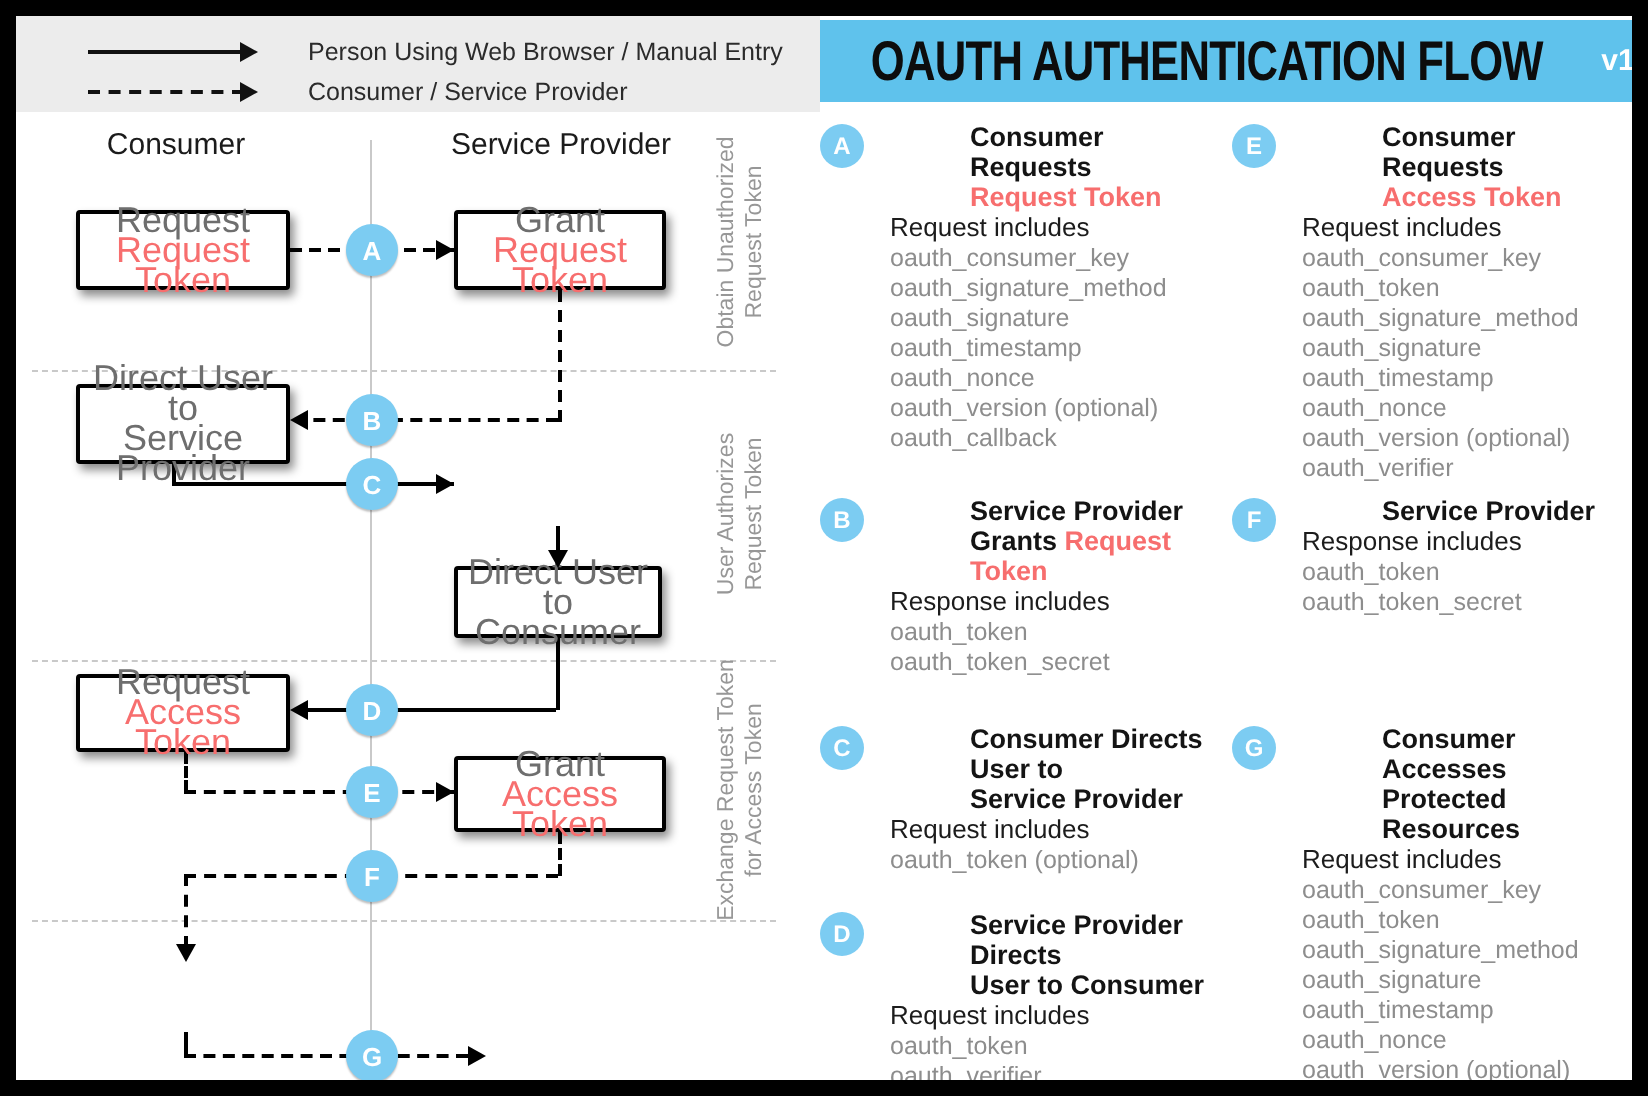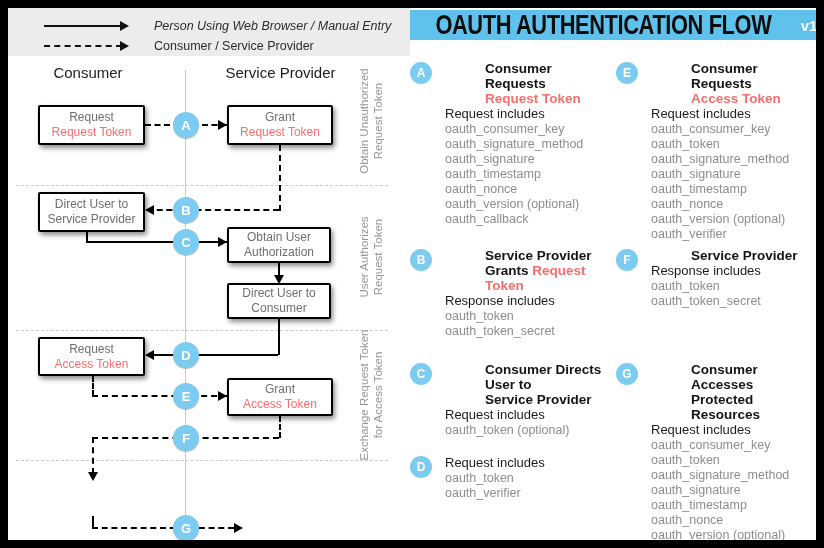--- a/index.html
+++ b/index.html
@@ -13,35 +13,35 @@
   
   #legend{position:absolute;left:0;top:0;width:402px;height:48px;background:#ececec;}
   .leg-line{position:absolute;left:36px;width:78px;height:0;}
   .leg-solid{border-top:2px solid #111;top:17px;}
   .leg-dashed{border-top:2px dashed #111;top:37px;}
   .leg-arr{position:absolute;left:112px;width:0;height:0;border-top:5px solid transparent;
            border-bottom:5px solid transparent;border-left:9px solid #111;}
   .leg-text{position:absolute;left:146px;font-size:12.5px;color:#2b2b2b;white-space:nowrap;}
 
   
-  #header{position:absolute;left:402px;top:2px;width:406px;height:30px;background:var(--header-blue);
+  #header{position:absolute;left:402px;top:2px;width:406px;height:41px;background:var(--header-blue);
           display:flex;align-items:center;justify-content:center;}
   #header .title{font-size:28px;font-weight:800;color:#0d0d0d;white-space:nowrap;
                  transform:scaleX(0.78);transform-origin:center;letter-spacing:-0.5px;}
   #header .version{font-size:15px;font-weight:800;color:#fff;margin-left:-18px;}
 
   
   .col-header{position:absolute;top:56px;font-size:15px;color:#1b1b1b;text-align:center;}
   #lifeline{position:absolute;left:177px;top:62px;width:1px;height:458px;background:#c9c9c9;}
   .sep{position:absolute;left:8px;width:372px;height:0;border-top:1px dashed #c9c9c9;}
   .phase{position:absolute;color:#979797;font-size:11.5px;line-height:13.5px;text-align:center;
          white-space:nowrap;transform:translate(-50%,-50%) rotate(-90deg);}
   .fbox{position:absolute;background:#fff;border:2px solid #000;border-radius:2px;
         box-shadow:2px 3px 5px rgba(0,0,0,0.45);display:flex;flex-direction:column;
-        align-items:center;justify-content:center;font-size:12px;line-height:15px;
+        align-items:center;justify-content:center;font-size:18px;line-height:15px;
         color:#6e6e6e;text-align:center;z-index:3;}
   .fbox .accent{color:var(--accent-red);}
   .badge{position:absolute;width:26px;height:26px;border-radius:50%;background:var(--badge-blue);
          color:#fff;font-weight:bold;font-size:13px;display:flex;align-items:center;
          justify-content:center;z-index:6;box-shadow:0 1px 1px rgba(0,0,0,0.25);}
   .hl,.vl{position:absolute;z-index:2;}
   .hl{height:0;}  .vl{width:0;}
   .hl.solid{border-top:2px solid #000;} .hl.dash{border-top:2px dashed #000;}
   .vl.solid{border-left:2px solid #000;} .vl.dash{border-left:2px dashed #000;}
   .arr{position:absolute;width:0;height:0;z-index:4;}
@@ -62,21 +62,21 @@
   .sec-items .item{font-size:12.5px;line-height:15px;color:var(--muted-gray);white-space:nowrap;}
 </style>
 </head>
 <body>
 
 <div id="canvas">
 
   <div id="legend">
     <div class="leg-line leg-solid"></div>
     <div class="leg-arr" style="top:13px;"></div>
-    <div class="leg-text" style="top:11px;font-style:italic;">Person Using Web Browser / Manual Entry</div>
+    <div class="leg-text" style="top:11px;">Person Using Web Browser / Manual Entry</div>
     <div class="leg-line leg-dashed"></div>
     <div class="leg-arr" style="top:33px;"></div>
     <div class="leg-text" style="top:31px;">Consumer / Service Provider</div>
   </div>
 
   <div id="header">
     <span class="title">OAUTH AUTHENTICATION FLOW</span>
     <span class="version">v1.0a</span>
   </div>
 
@@ -105,24 +105,20 @@
     <span>Request</span>
     <span class="accent">Request Token</span>
   </div>
   <div class="fbox" style="left:219px;top:97px;width:106px;height:40px;">
     <span>Grant</span>
     <span class="accent">Request Token</span>
   </div>
   <div class="fbox" style="left:30px;top:184px;width:107px;height:40px;">
     <span>Direct User to</span>
     <span>Service Provider</span>
-  </div>
-  <div class="fbox" style="left:219px;top:219px;width:104px;height:36px;">
-    <span>Obtain User</span>
-    <span>Authorization</span>
   </div>
   <div class="fbox" style="left:219px;top:275px;width:104px;height:36px;">
     <span>Direct User to</span>
     <span>Consumer</span>
   </div>
   <div class="fbox" style="left:30px;top:329px;width:107px;height:39px;">
     <span>Request</span>
     <span class="accent">Access Token</span>
   </div>
   <div class="fbox" style="left:219px;top:370px;width:106px;height:38px;">
@@ -214,20 +210,24 @@
       <div class="sec-sub">Request includes</div>
       <div class="sec-items">
           <div class="item">oauth_token (optional)</div>
         </div>
     </div>
   </div>
 
   <div class="sec" style="left:402px;top:447px;">
     <div class="sbadge">D</div>
     <div class="content">
+      <div class="sec-title">
+        <div>Service Provider Directs</div>
+        <div><span>User to Consumer</span><span class="red"></span></div>
+      </div>
       <div class="sec-sub">Request includes</div>
       <div class="sec-items">
           <div class="item">oauth_token</div>
           <div class="item">oauth_verifier</div>
         </div>
     </div>
   </div>
 
   <div class="sec" style="left:608px;top:53px;">
     <div class="sbadge">E</div>

